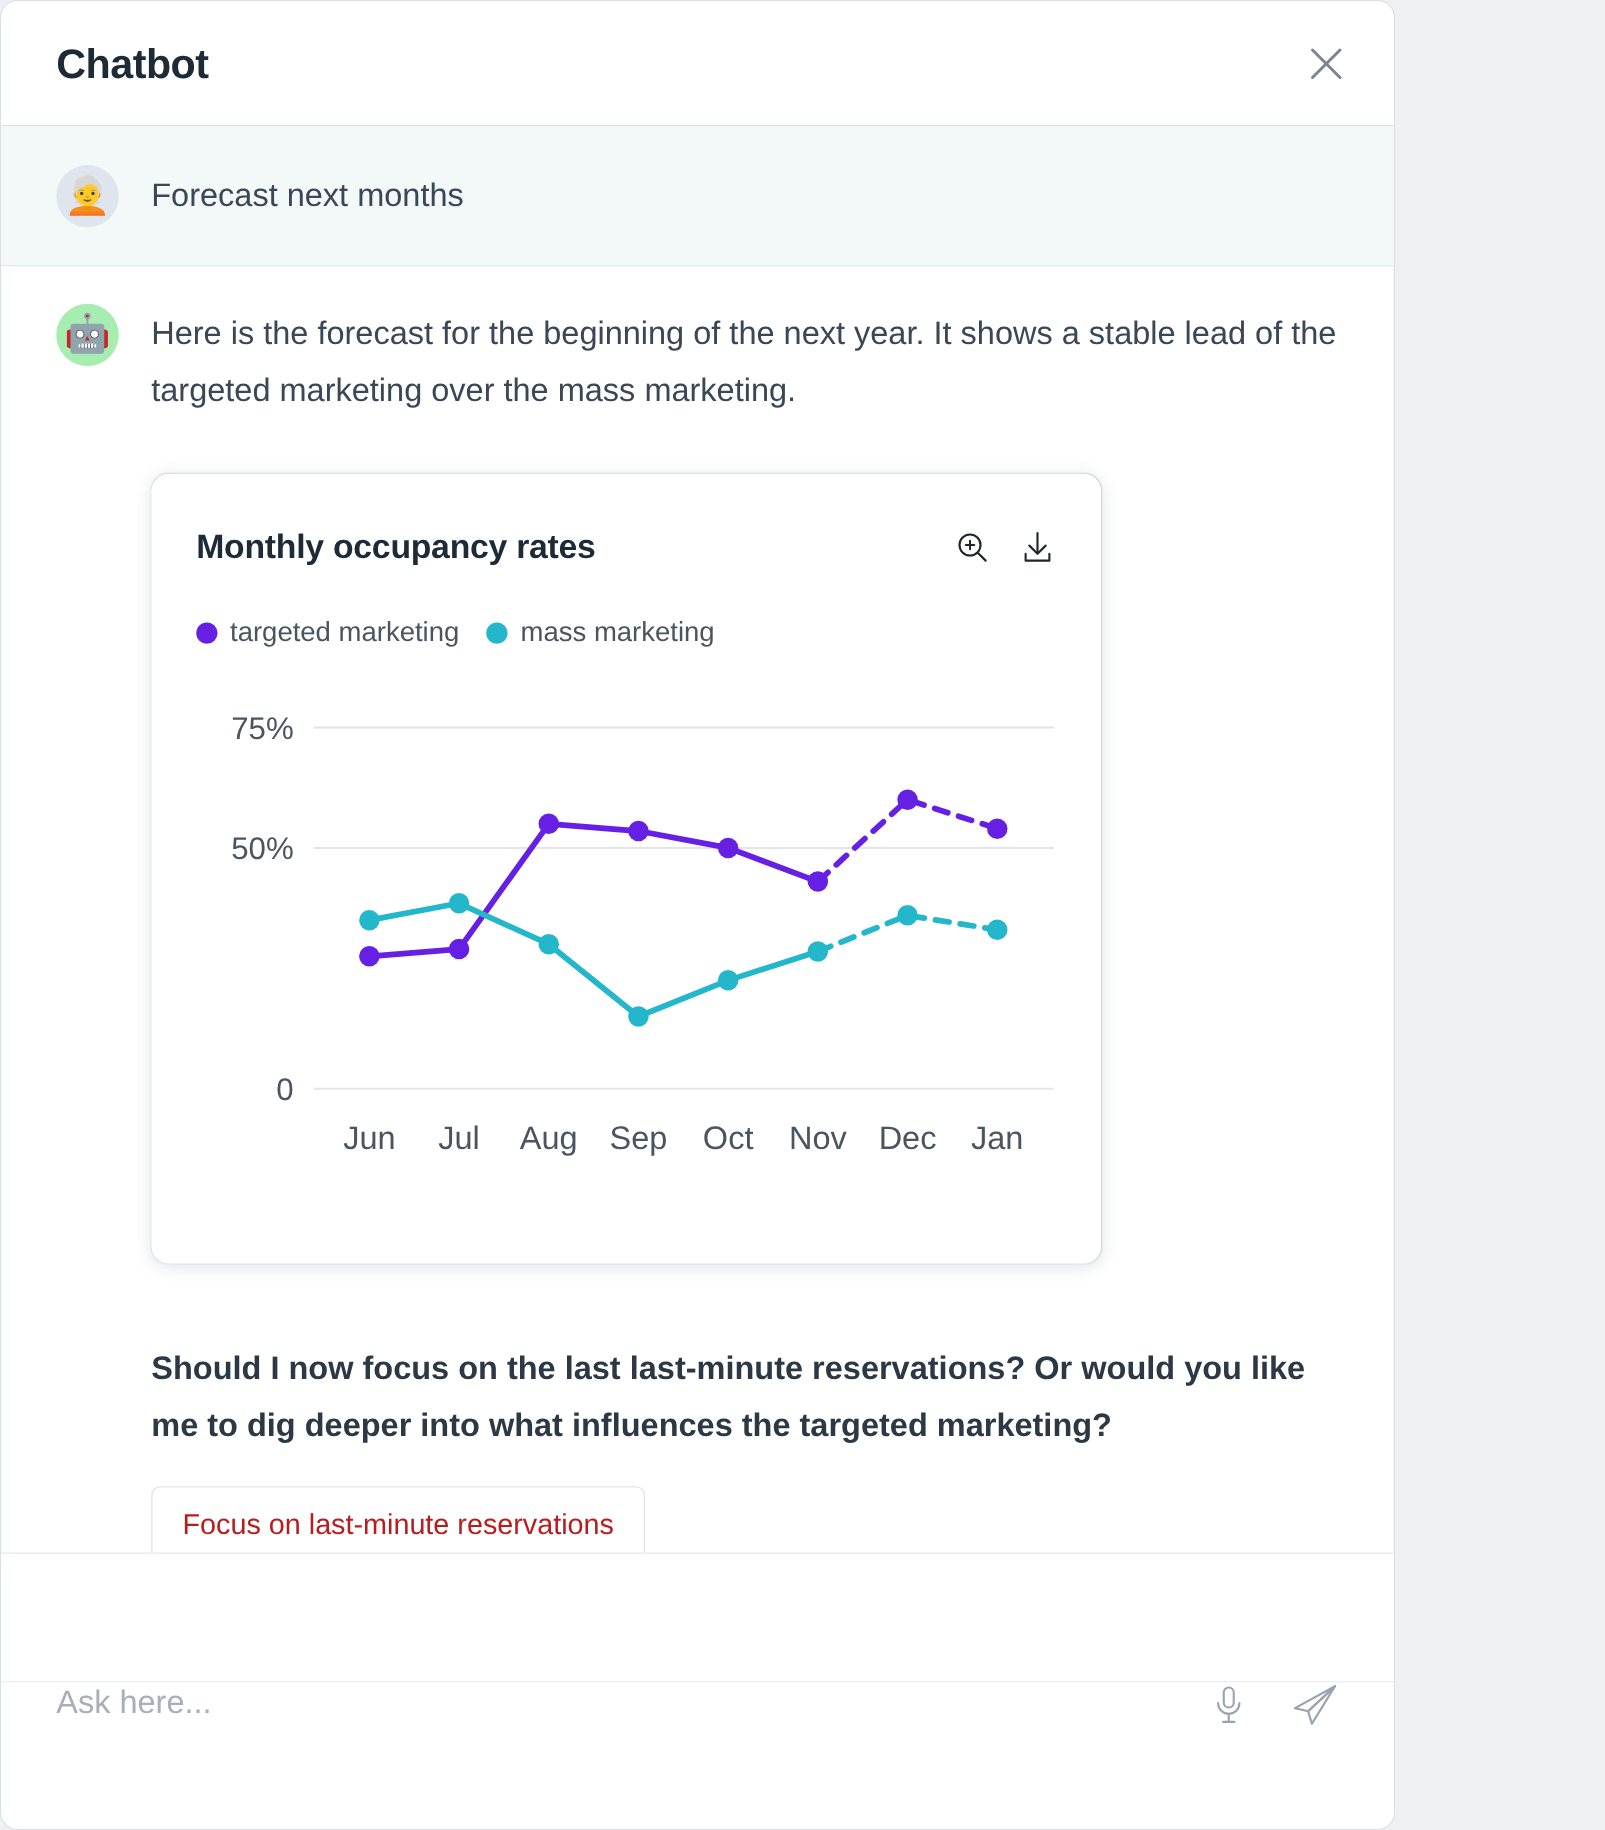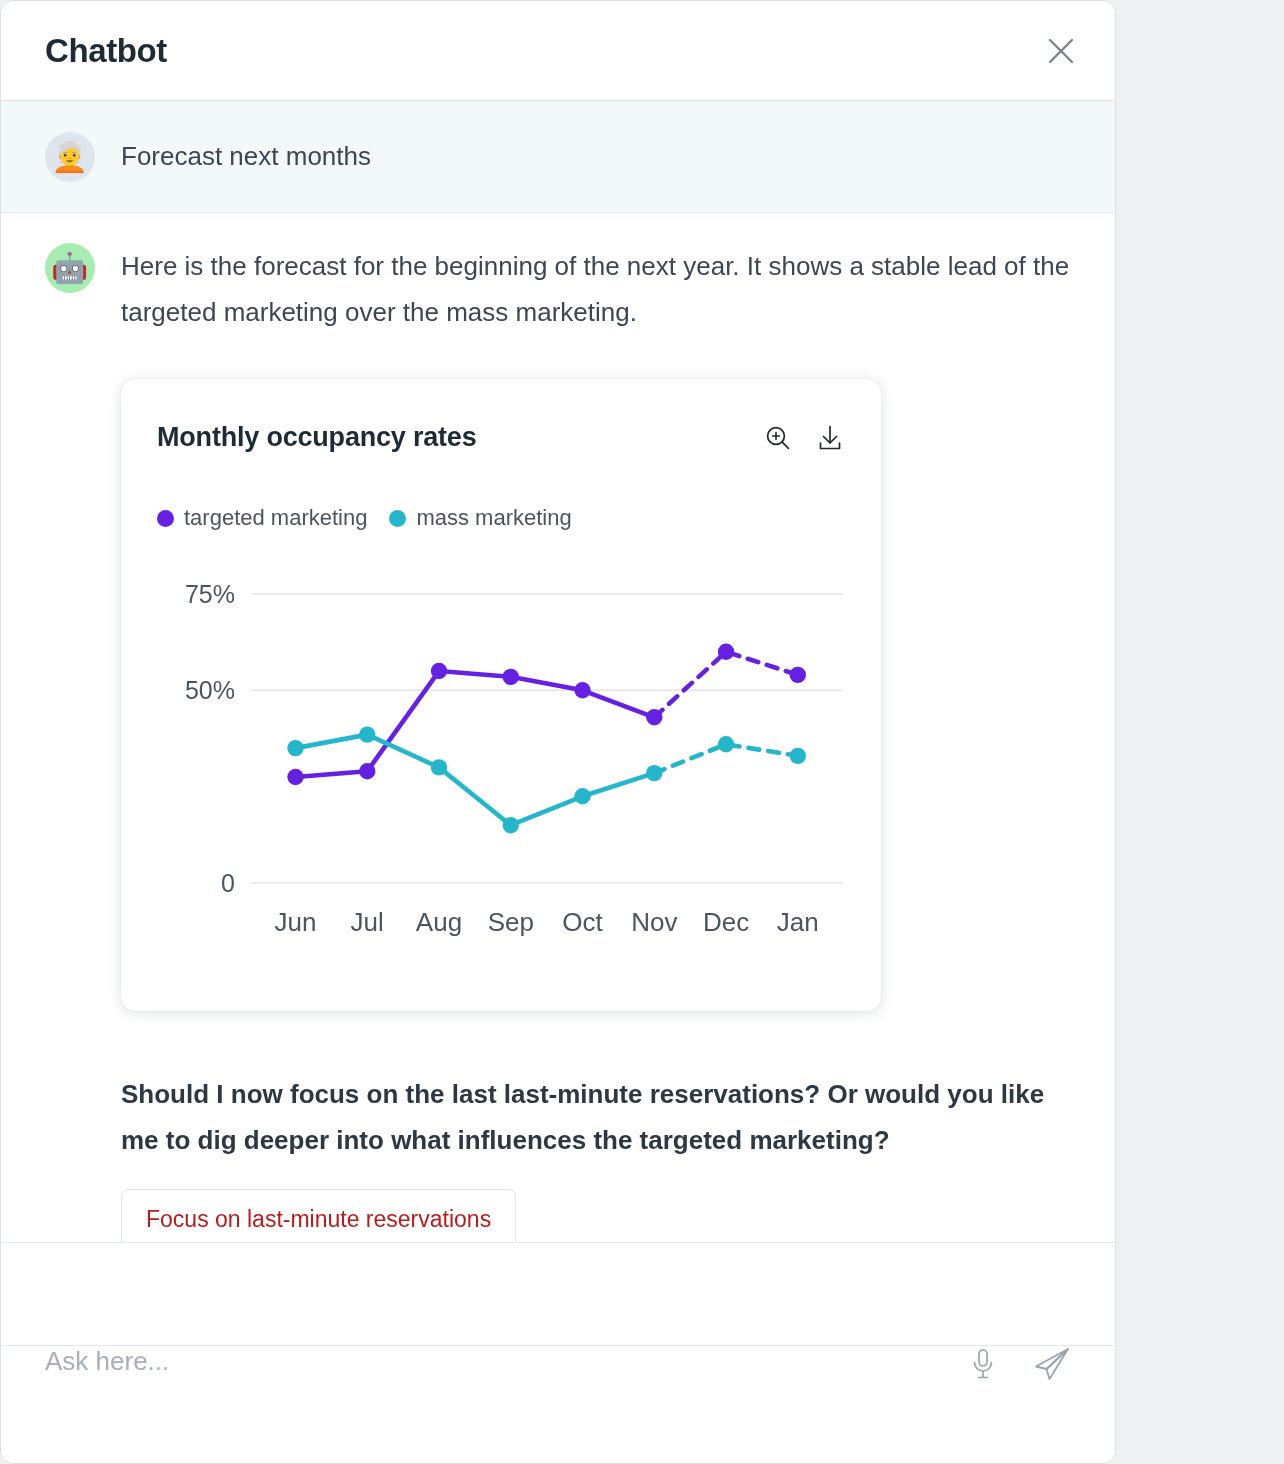--- a/index.html
+++ b/index.html
@@ -105,21 +105,21 @@
     flex: 1;
     letter-spacing: -0.2px;
   }
   .chart-actions { display: flex; gap: 22px; padding-top: 4px; }
   .chart-action { cursor: pointer; display: block; }
 
   .legend {
     display: flex;
     align-items: center;
     gap: 10px;
-    margin-top: 52px;
+    margin-top: 40px;
   }
   .legend-item { display: flex; align-items: center; gap: 10px; margin-right: 12px; }
   .legend-dot { width: 17px; height: 17px; border-radius: 50%; flex: 0 0 17px; }
   .legend-label { font-size: 22px; color: #4a5560; }
 
   .plot { position: relative; margin-top: 26px; }
   .plot svg { display: block; }
 
   
   .followup {

